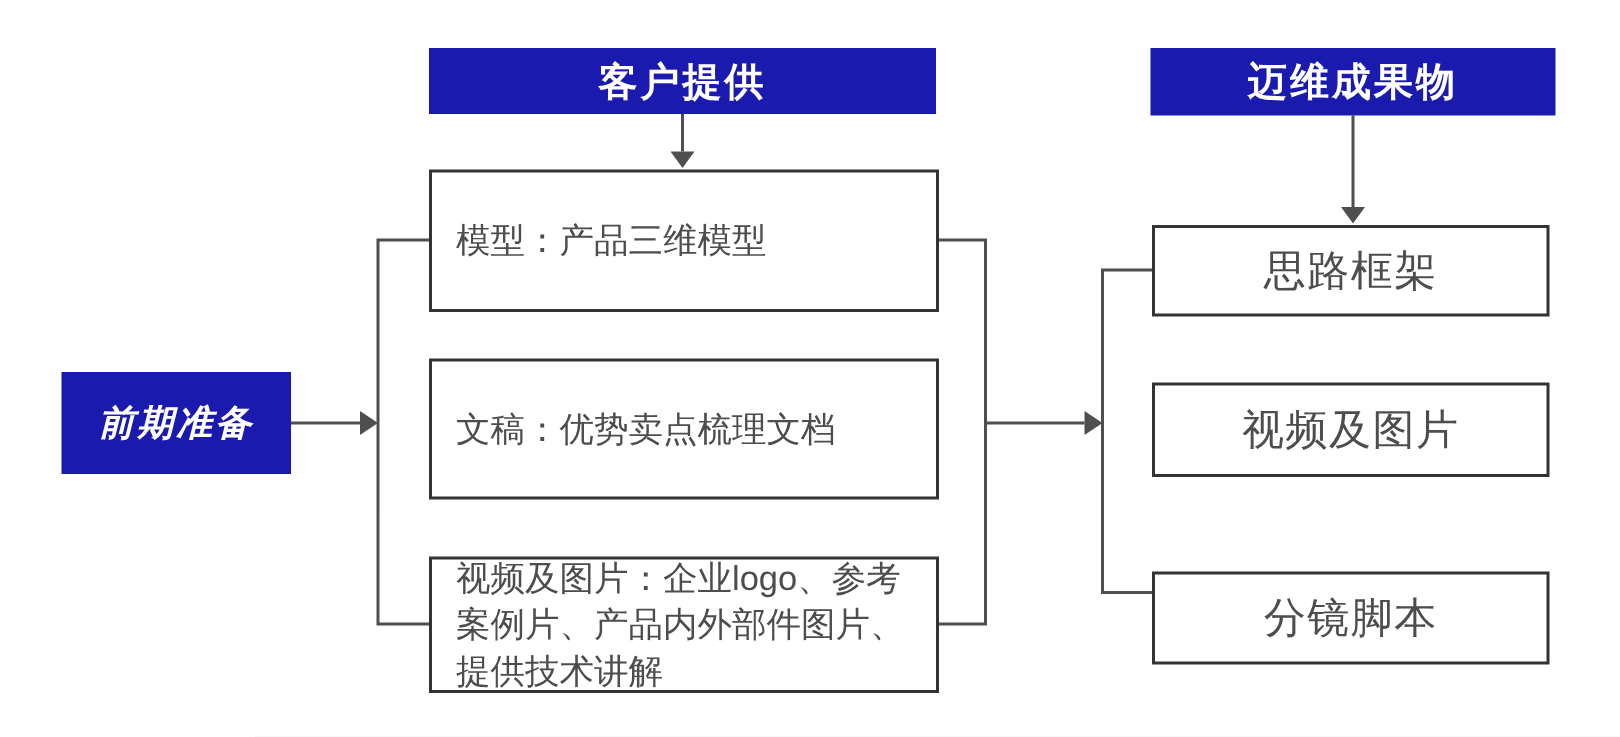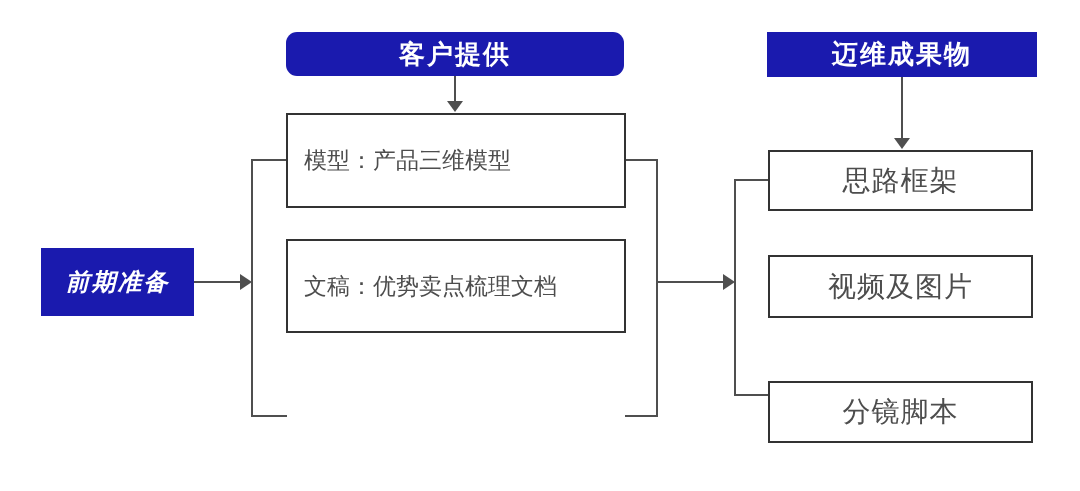--- a/index.html
+++ b/index.html
@@ -62,21 +62,21 @@
     justify-content: flex-start;
     text-align: left;
   }
   .deliv-box {
     font-size: 28px;
     justify-content: center;
     text-align: right;
     letter-spacing: 1px;
   }
   
-  #header-client       { left: 286px; top: 32px;  width: 338px; height: 44px; border-radius: 11px; }
+  #header-client       { left: 286px; top: 32px;  width: 338px; height: 44px; }
   #header-deliverables { left: 767px; top: 32px;  width: 270px; height: 45px; }
   #prep-node           { left: 41px;  top: 248px; width: 153px; height: 68px; font-style: italic; }
   #client-item-0       { left: 286px; top: 113px; width: 340px; height: 95px; }
   #client-item-1       { left: 286px; top: 239px; width: 340px; height: 94px; text-align: center; }
   #client-item-2       { left: 286px; top: 371px; width: 340px; height: 91px; }
   #deliv-item-0        { left: 768px; top: 150px; width: 265px; height: 61px; }
   #deliv-item-1        { left: 768px; top: 255px; width: 265px; height: 63px; }
   #deliv-item-2        { left: 768px; top: 365px; width: 265px; height: 62px; margin-top: 16px; }
 </style>
 </head>
@@ -126,20 +126,23 @@
   </div>
 
   <div id="client-item-0" class="white-box client-box">
     <span>模型：产品三维模型</span>
   </div>
 
   <div id="client-item-1" class="white-box client-box">
     <span>文稿：优势卖点梳理文档</span>
   </div>
 
+  <div id="client-item-2" class="white-box client-box">
+    <span>视频及图片：企业logo、参考案例片、产品内外部件图片、提供技术讲解</span>
+  </div>
 
   <div id="deliv-item-0" class="white-box deliv-box">
     <span>思路框架</span>
   </div>
 
   <div id="deliv-item-1" class="white-box deliv-box">
     <span>视频及图片</span>
   </div>
 
   <div id="deliv-item-2" class="white-box deliv-box">

